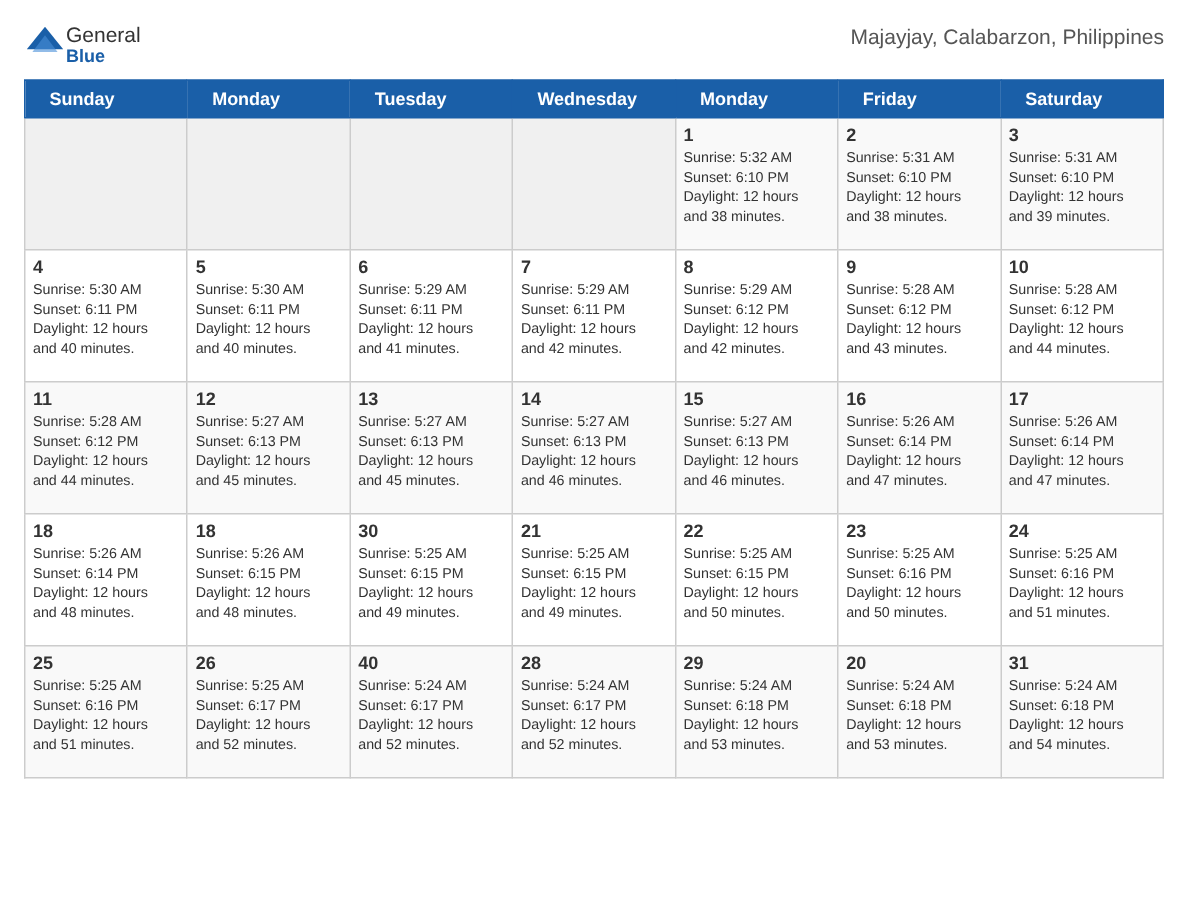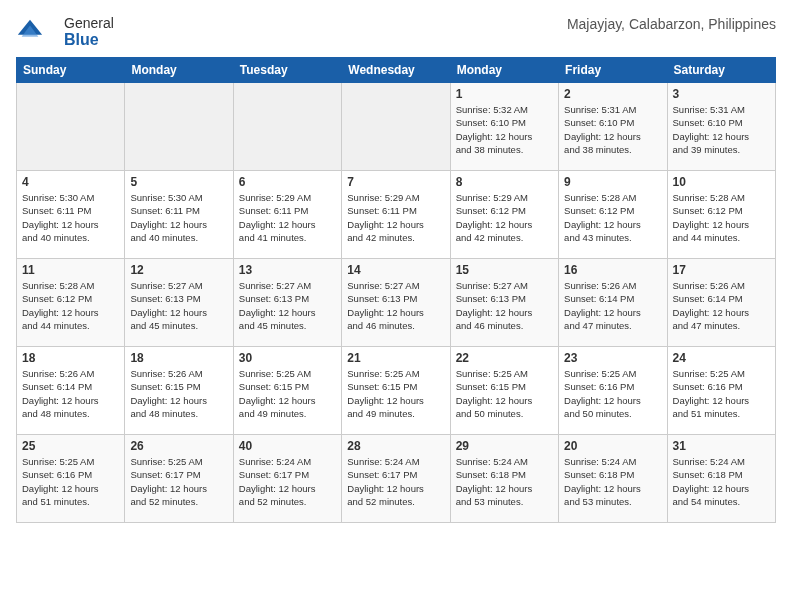--- a/index.html
+++ b/index.html
@@ -12,34 +12,34 @@
     }
     .header {
       display: flex;
       justify-content: space-between;
       align-items: flex-start;
       margin-bottom: 8px;
     }
     .logo {
       display: flex;
       align-items: center;
-      gap: 20px;
+      gap: 0;
     }
     .logo-text {
       display: flex;
       flex-direction: column;
       line-height: 1.1;
     }
     .logo-general {
       font-size: 14px;
       color: #333;
       font-weight: normal;
     }
     .logo-blue {
-      font-size: 16px;
+      font-size: 12px;
       font-weight: bold;
       color: #1a5fa8;
     }
     .logo-icon {
       width: 28px;
       height: 28px;
     }
     .title-area {
       text-align: right;
     }
@@ -55,21 +55,21 @@
     }
     table {
       width: 100%;
       border-collapse: collapse;
       font-size: 10px;
     }
     thead tr th {
       background-color: #1a5fa8;
       color: #fff;
       text-align: left;
-      padding: 5px 6px;
+      padding: 5px 16px;
       font-size: 12px;
       font-weight: bold;
       border: 1px solid #1a5fa8;
     }
     tbody tr td {
       border: 1px solid #ccc;
       vertical-align: top;
       padding: 4px 5px;
       width: calc(100% / 7);
       min-height: 80px;

